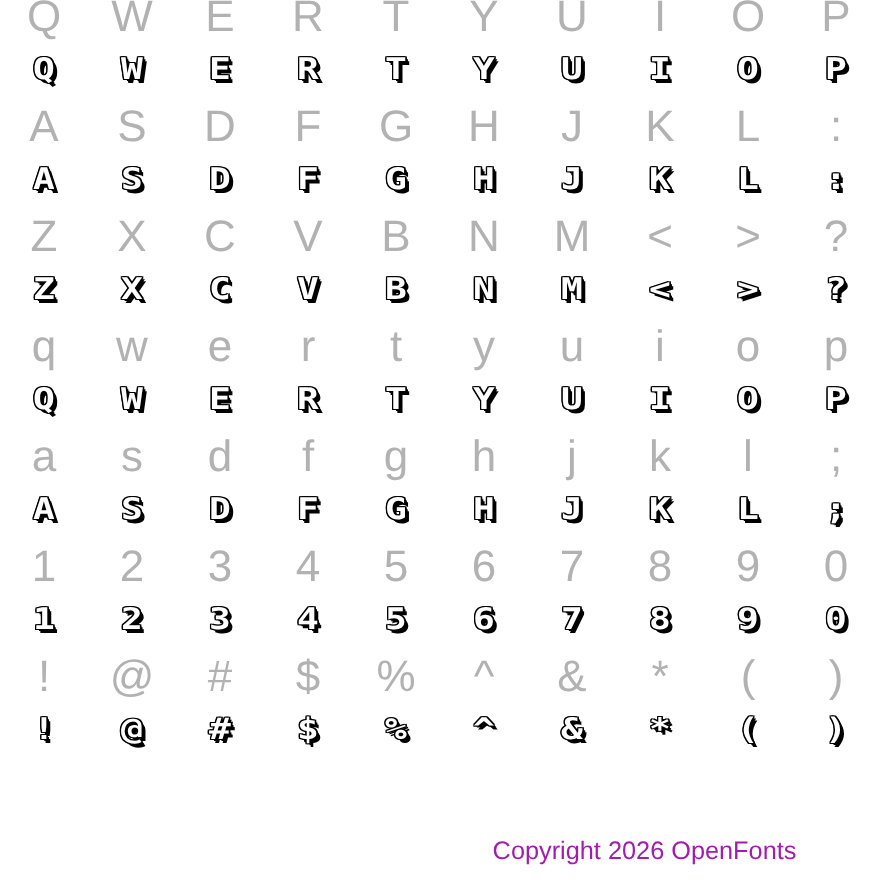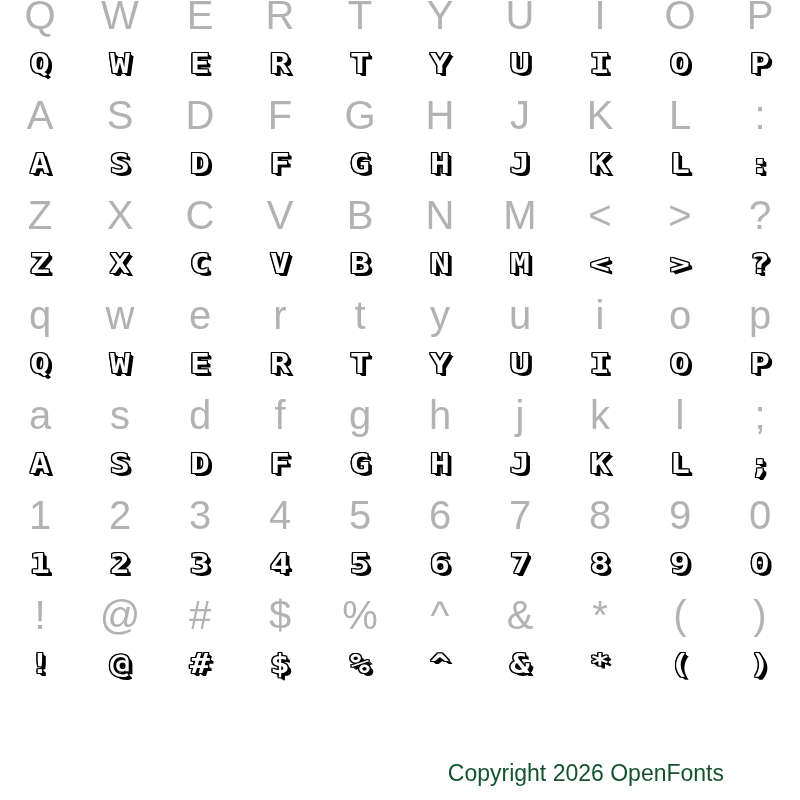--- a/index.html
+++ b/index.html
@@ -32,21 +32,21 @@
     transform: scaleX(1.22);
     text-shadow:
       -1px -1px 0 #000, 0 -1px 0 #000, 1px -1px 0 #000,
       -1px  0   0 #000,                1px  0   0 #000,
       -1px  1px 0 #000, 0  1px 0 #000, 1px  1px 0 #000,
        2px  2px 0 #000, 3px  3px 0 #000;
   }
   .copyright {
     position: absolute; top: 760px; right: 76px;
     font-family: "Liberation Sans", sans-serif;
-    font-size: 23px; line-height: 26px; color: #14532d;
+    font-size: 23px; line-height: 26px; color: #a21caf;
   }
 </style>
 </head>
 <body>
 
 <div id="stage">
   <div id="rows">
       <div class="line ref" style="top: -5px;"><span class="cell">Q</span><span class="cell">W</span><span class="cell">E</span><span class="cell">R</span><span class="cell">T</span><span class="cell">Y</span><span class="cell">U</span><span class="cell">I</span><span class="cell">O</span><span class="cell">P</span></div>
       <div class="line render" style="top: 50px;"><span class="cell">Q</span><span class="cell">W</span><span class="cell">E</span><span class="cell">R</span><span class="cell">T</span><span class="cell">Y</span><span class="cell">U</span><span class="cell">I</span><span class="cell">O</span><span class="cell">P</span></div>
       <div class="line ref" style="top: 95px;"><span class="cell">A</span><span class="cell">S</span><span class="cell">D</span><span class="cell">F</span><span class="cell">G</span><span class="cell">H</span><span class="cell">J</span><span class="cell">K</span><span class="cell">L</span><span class="cell">:</span></div>

